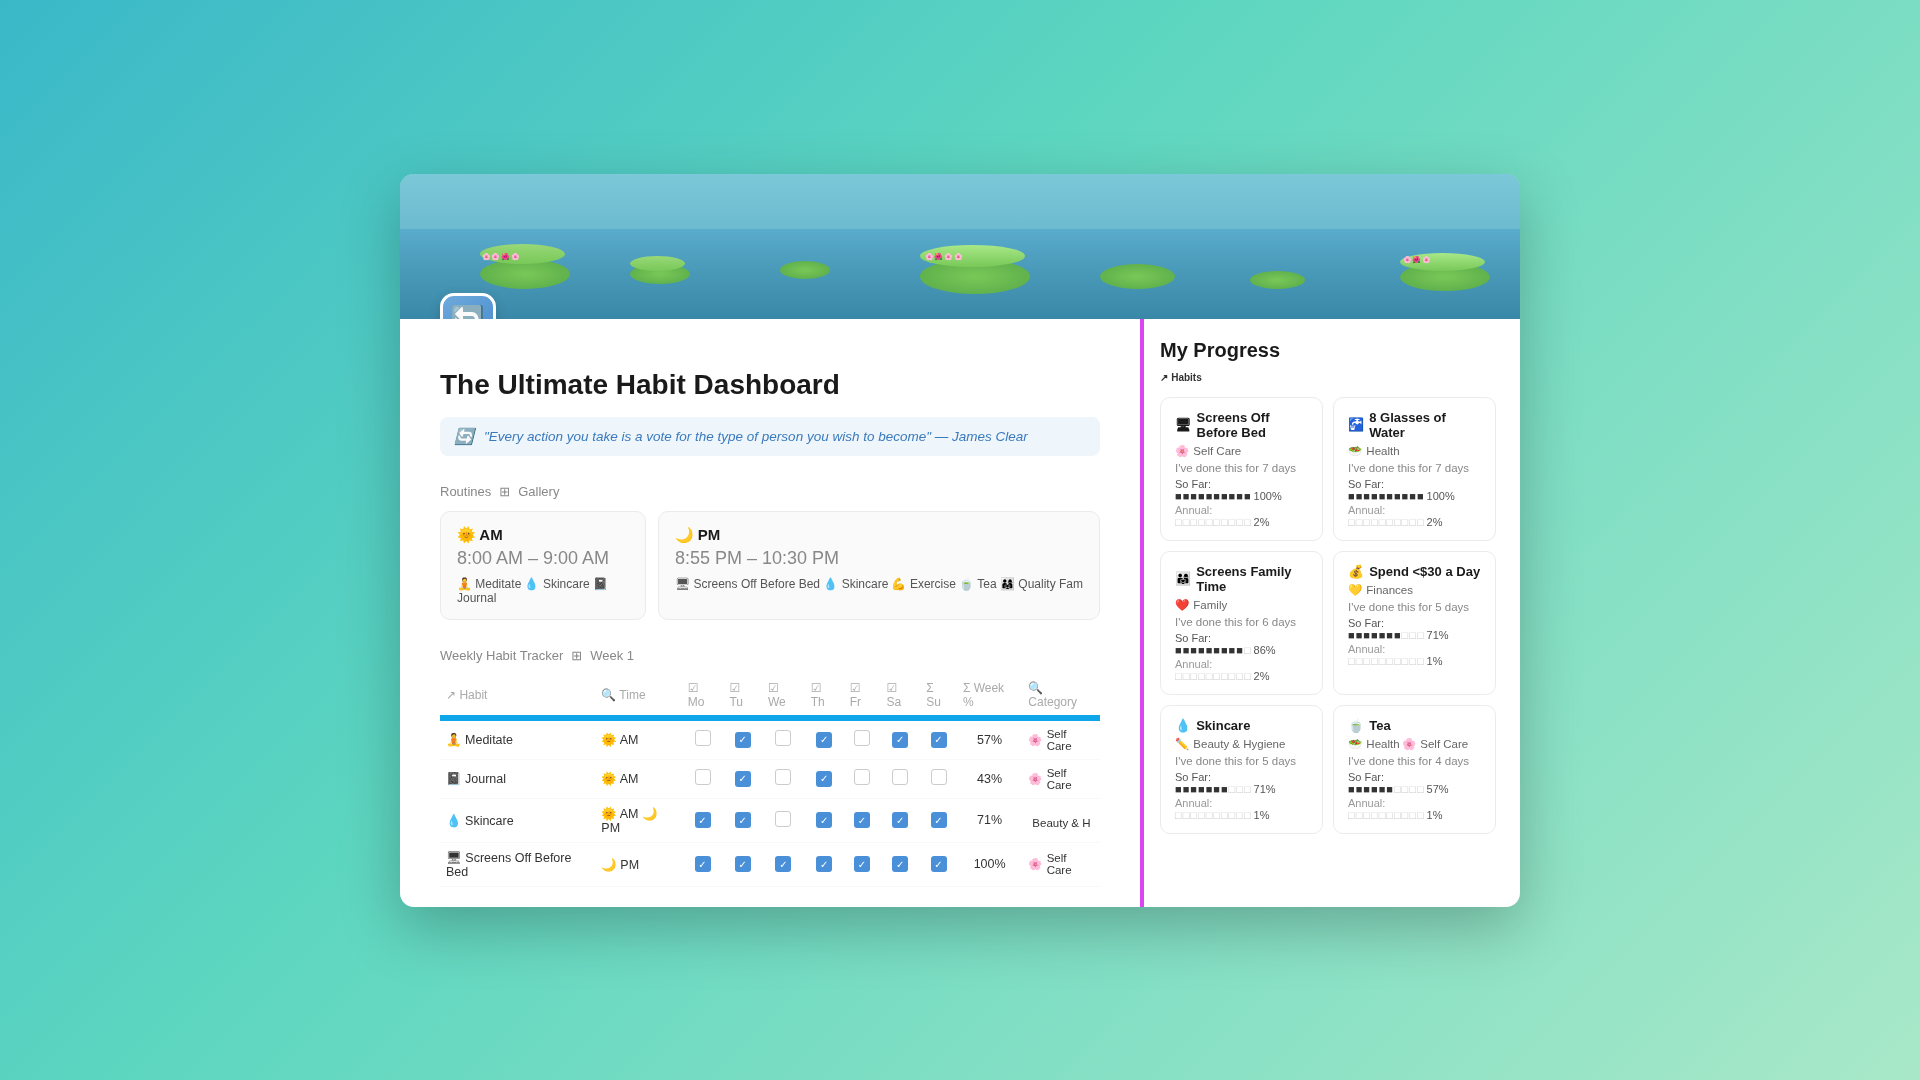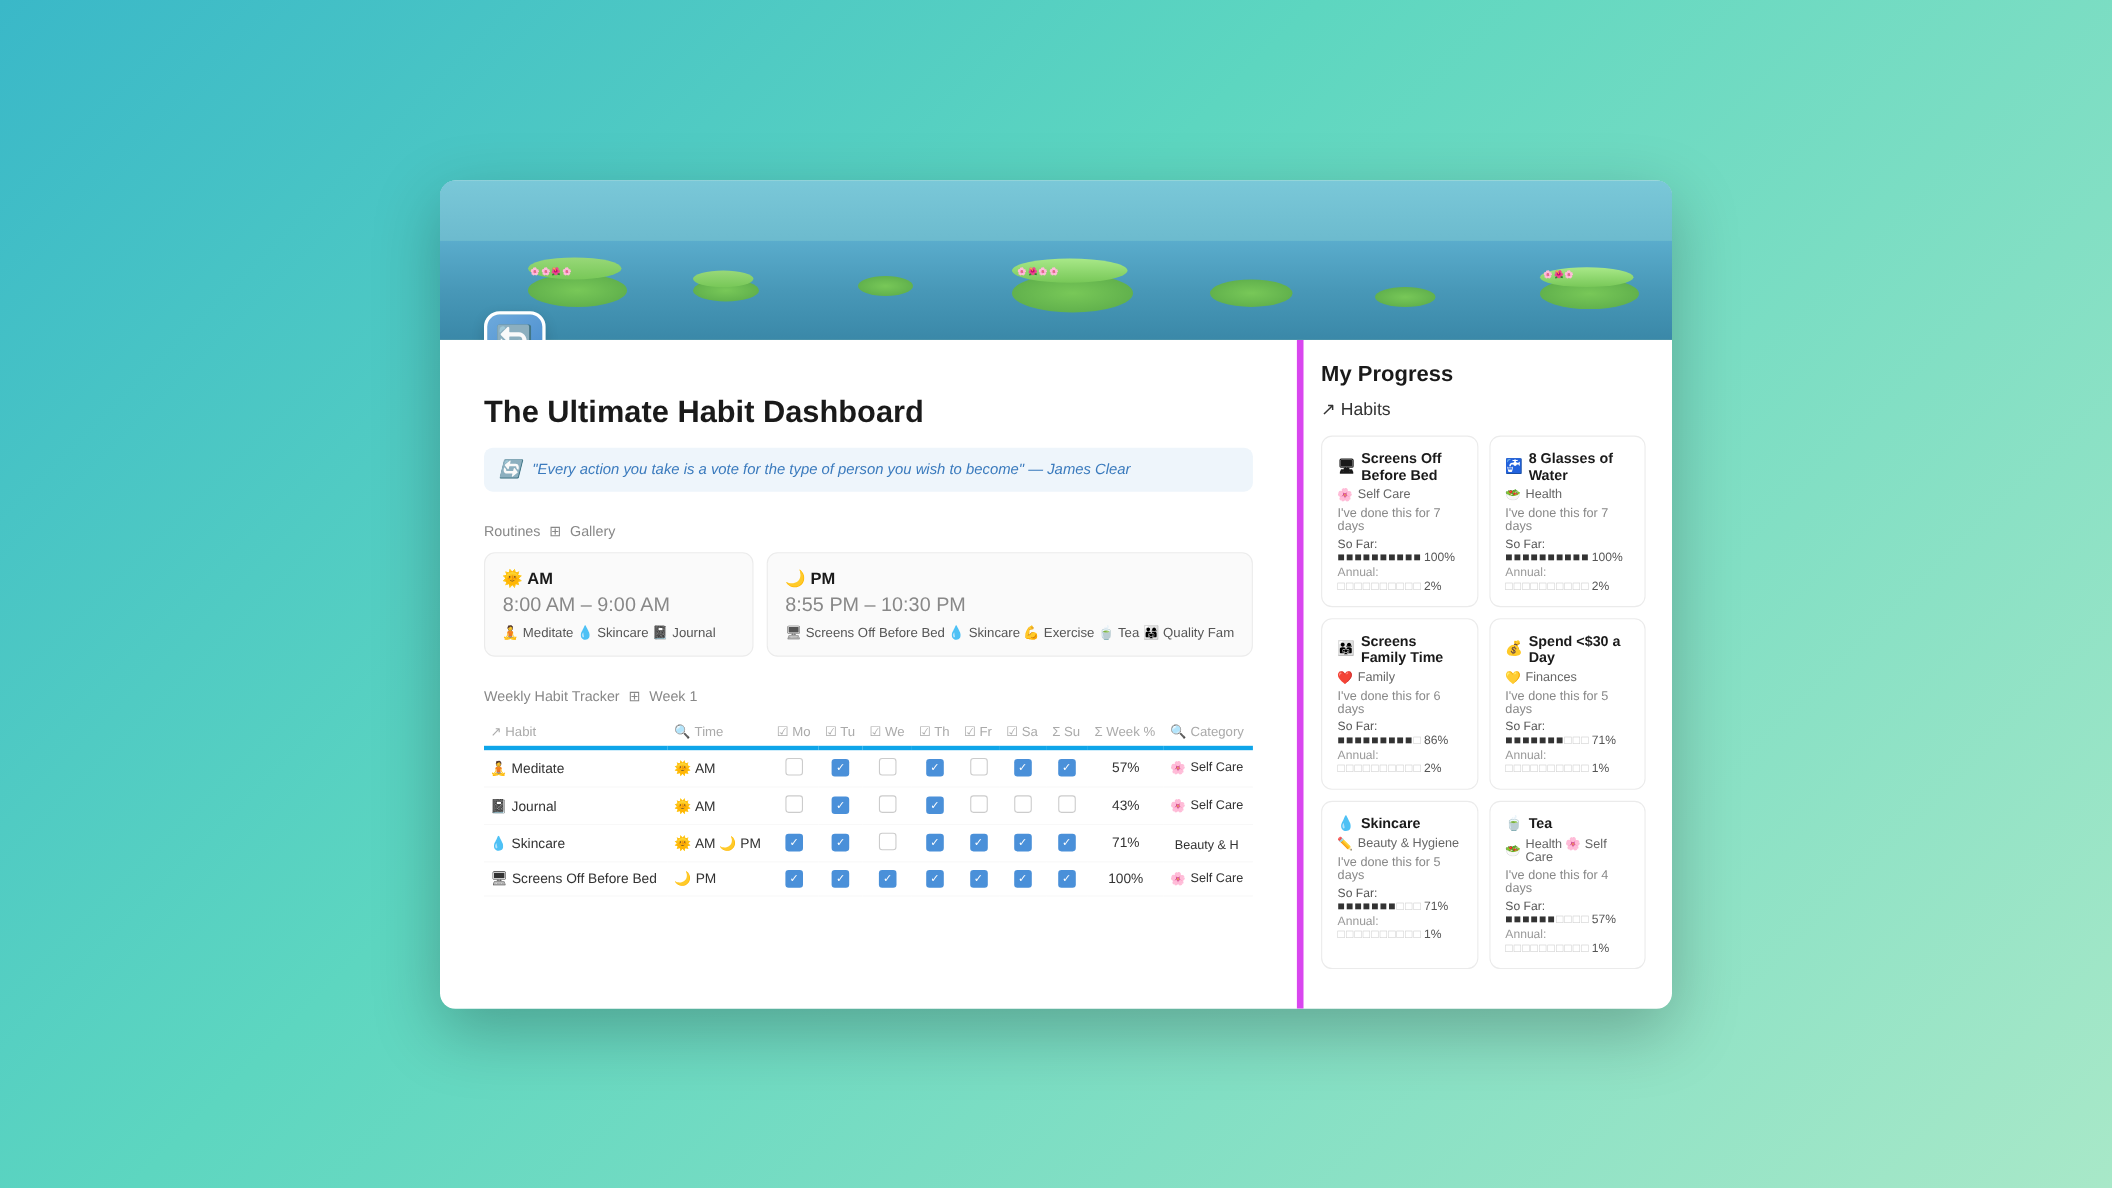--- a/index.html
+++ b/index.html
@@ -43,23 +43,23 @@
     .main-content {
       display: flex;
       gap: 0;
     }
     .left-panel {
       flex: 1;
       padding: 50px 40px 20px 40px;
       min-width: 0;
     }
     .right-panel {
-      width: 341px;
-      padding: 20px 24px 36px 16px;
-      border-left: 6px solid #d946ef;
+      width: 380px;
+      padding: 20px 24px 20px 16px;
+      border-left: 4px solid #d946ef;
       flex-shrink: 0;
     }
     .page-title {
       font-size: 28px;
       font-weight: 700;
       color: #1a1a1a;
       margin-bottom: 16px;
     }
     .quote-box {
       background: #eef5fb;
@@ -129,21 +129,21 @@
     .habit-table {
       width: 100%;
       border-collapse: collapse;
       font-size: 12.5px;
     }
     .habit-table th {
       text-align: left;
       color: #aaa;
       font-weight: 500;
       padding: 6px 6px;
-      border-bottom: 4px solid #0ea5e9;
+      border-bottom: 6px solid #0ea5e9;
       font-size: 12px;
     }
     .habit-table td {
       padding: 7px 6px;
       color: #333;
       border-bottom: 1px solid #f8f8f8;
       vertical-align: middle;
     }
     .checkbox-empty {
       width: 16px; height: 16px;
@@ -175,22 +175,22 @@
     .progress-title {
       font-size: 20px;
       font-weight: 700;
       color: #1a1a1a;
       margin-bottom: 10px;
     }
     .habits-link {
       display: flex;
       align-items: center;
       gap: 6px;
-      font-size: 16px;
-      font-weight: 400;
+      font-size: 10px;
+      font-weight: 700;
       color: #333;
       margin-bottom: 14px;
     }
     .habit-cards-grid {
       display: grid;
       grid-template-columns: 1fr 1fr;
       gap: 10px;
     }
     .habit-card {
       background: #fff;

